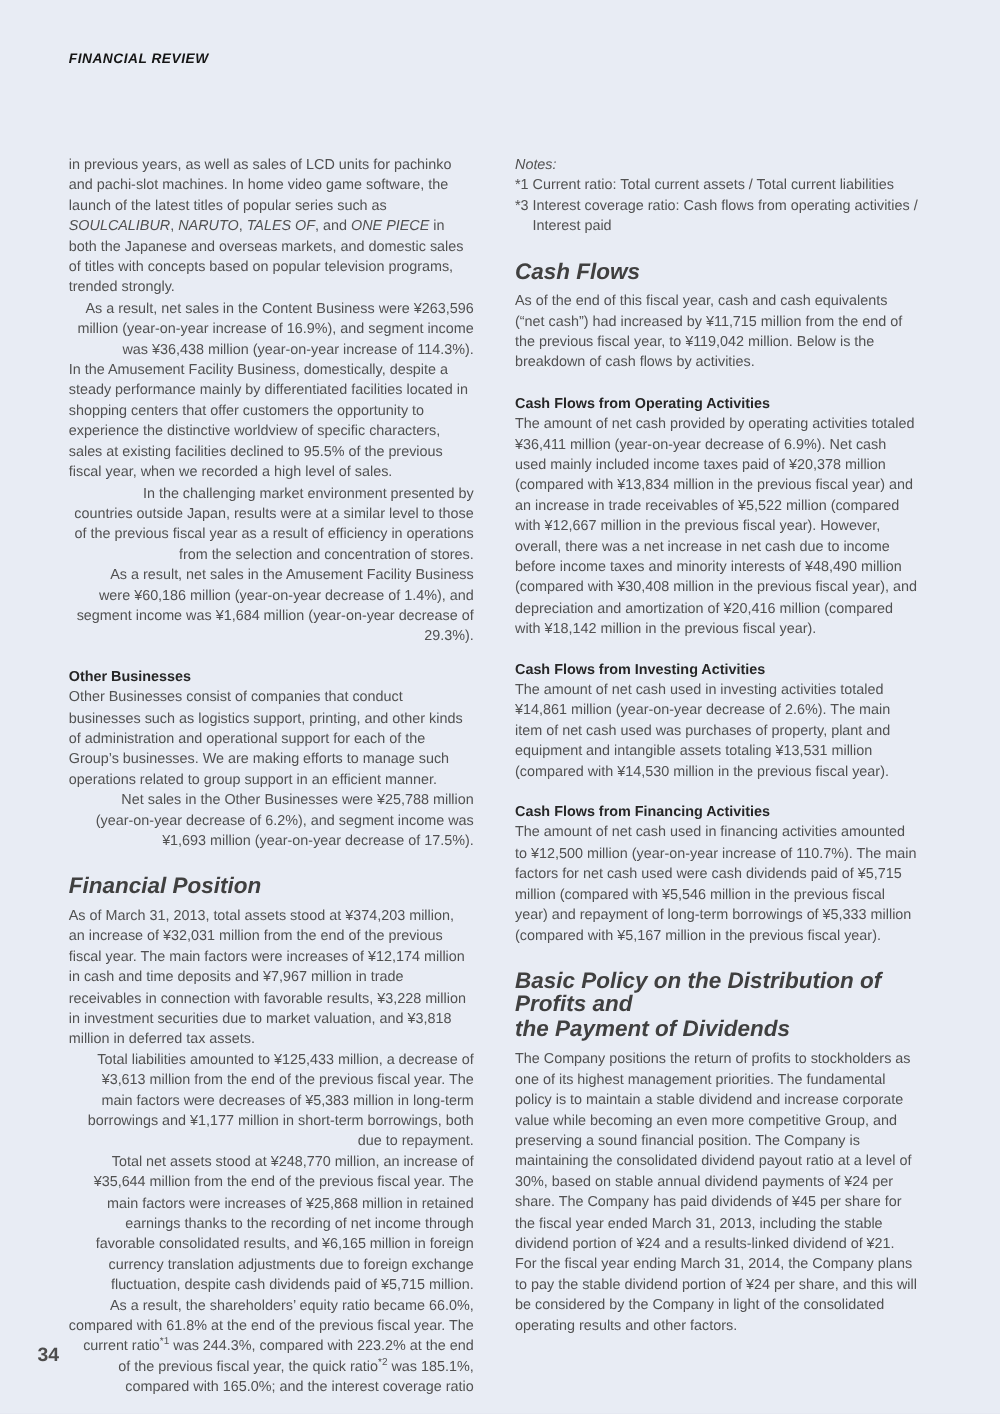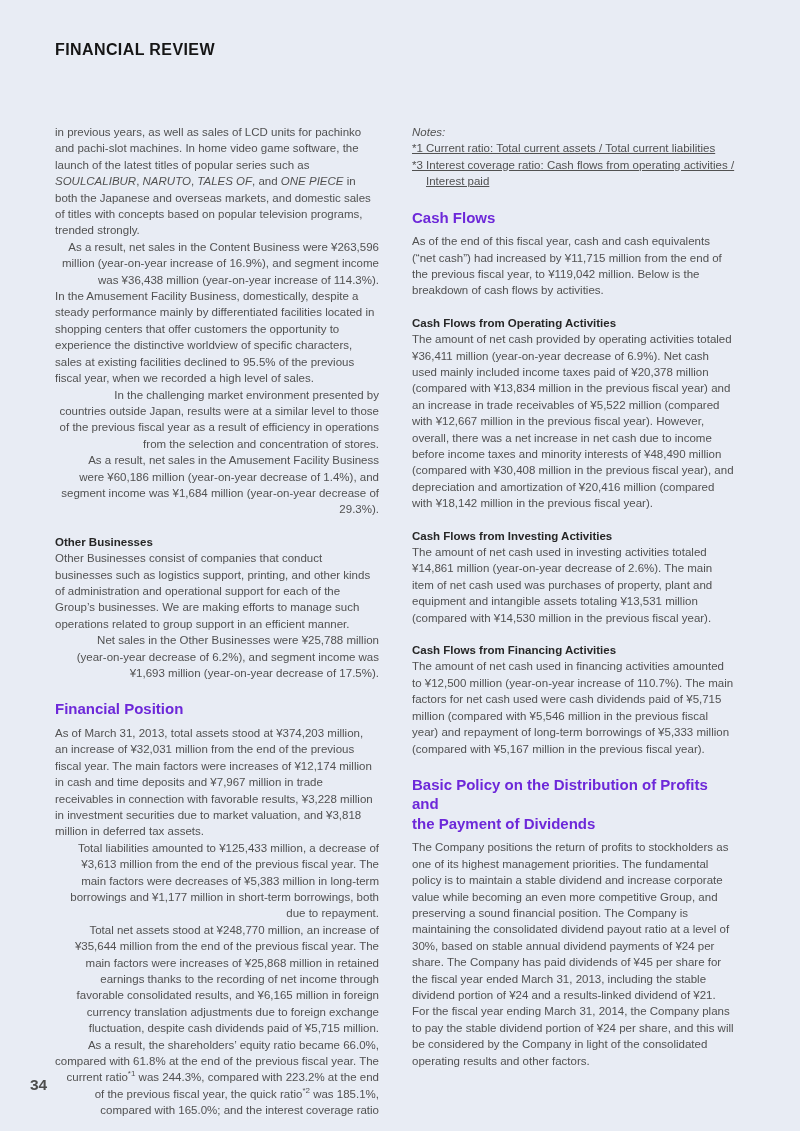--- a/index.html
+++ b/index.html
@@ -8,24 +8,25 @@
     width: 800px;
     height: 1131px;
     background: #e8ecf4;
     overflow: hidden;
     font-family: "Liberation Sans", sans-serif;
   }
   .header-title {
     position: absolute;
     left: 55px;
     top: 41px;
-    font-size: 16px;
+    font-size: 11px;
     font-weight: bold;
     color: #161616;
     letter-spacing: 0.4px;
+    font-style: italic;
   }
   .col {
     position: absolute;
     top: 124px;
     width: 324px;
     font-size: 11.5px;
     line-height: 16.4px;
     color: #515151;
     text-align: left;
   }
@@ -33,32 +34,32 @@
   .col-right { left: 412px; }
   p { margin: 0; }
   .ind { text-indent: 13px; text-align: right; }
   .subhead {
     font-size: 11.5px;
     font-weight: bold;
     color: #262626;
     margin: 16px 0 0 0;
   }
   .bluehead {
-    font-size: 15px;
+    font-size: 18px;
     font-weight: bold;
-    color: #6d28d9;
+    color: #404040;
     line-height: 19.5px;
     margin: 18px 0 6px 0;
     white-space: pre-line;
+    font-style: italic;
   }
   .notes-label { margin: 0; font-style: italic; }
   .note {
     padding-left: 14px;
     text-indent: -14px;
-    text-decoration: underline;
   }
   .it { font-style: italic; }
   .sup {
     font-size: 8px;
     vertical-align: super;
     line-height: 0;
   }
   .pagenum {
     position: absolute;
     left: 30px;

